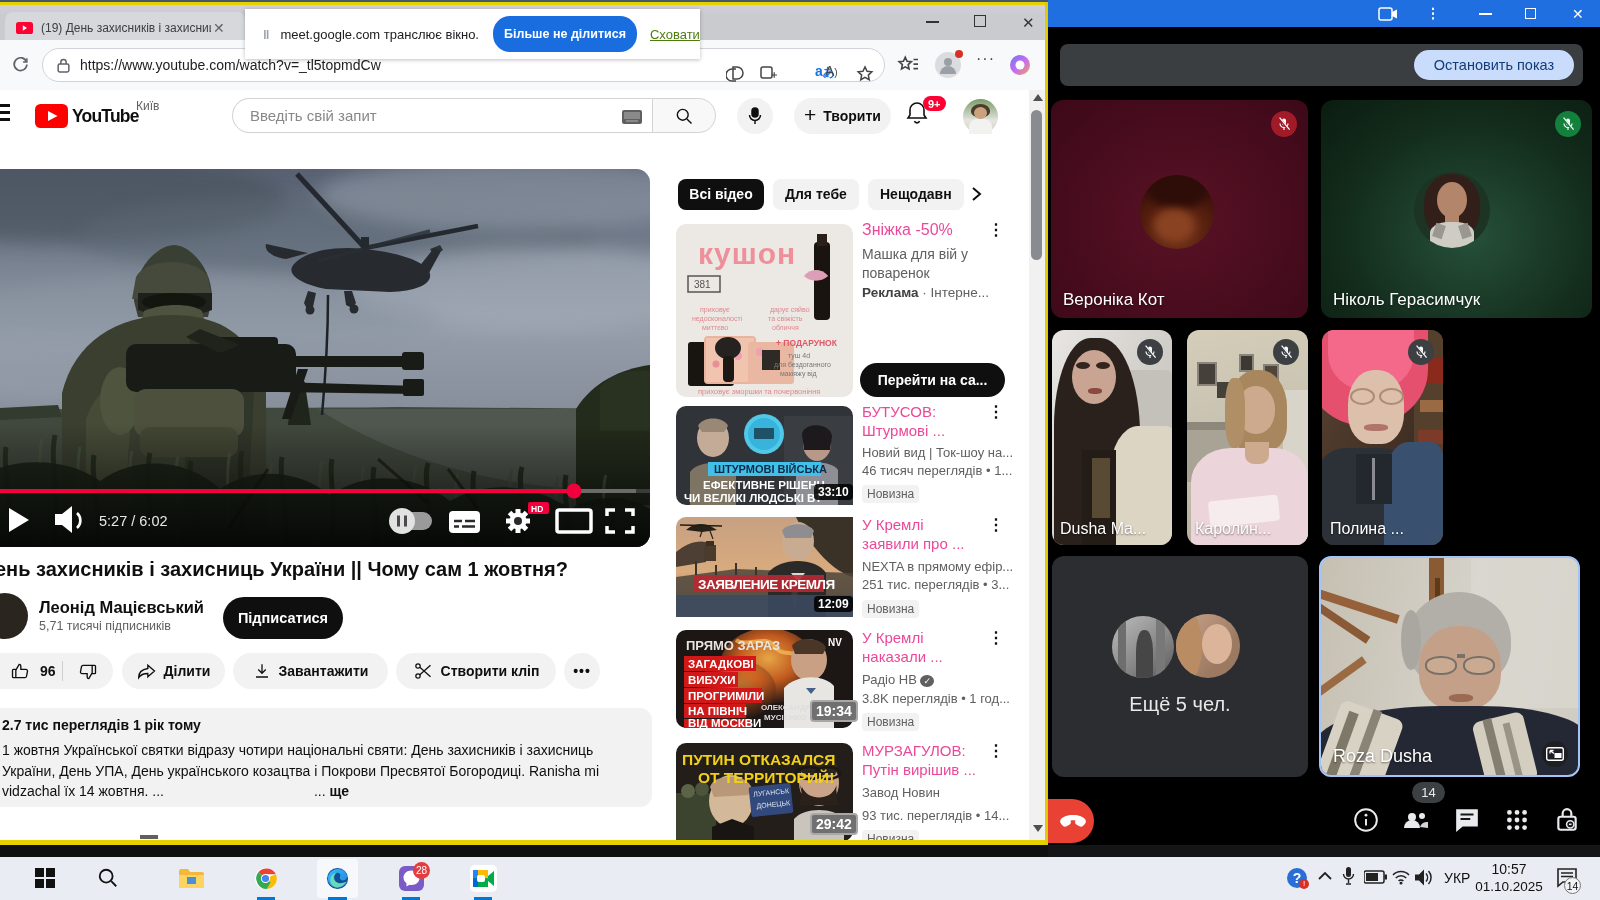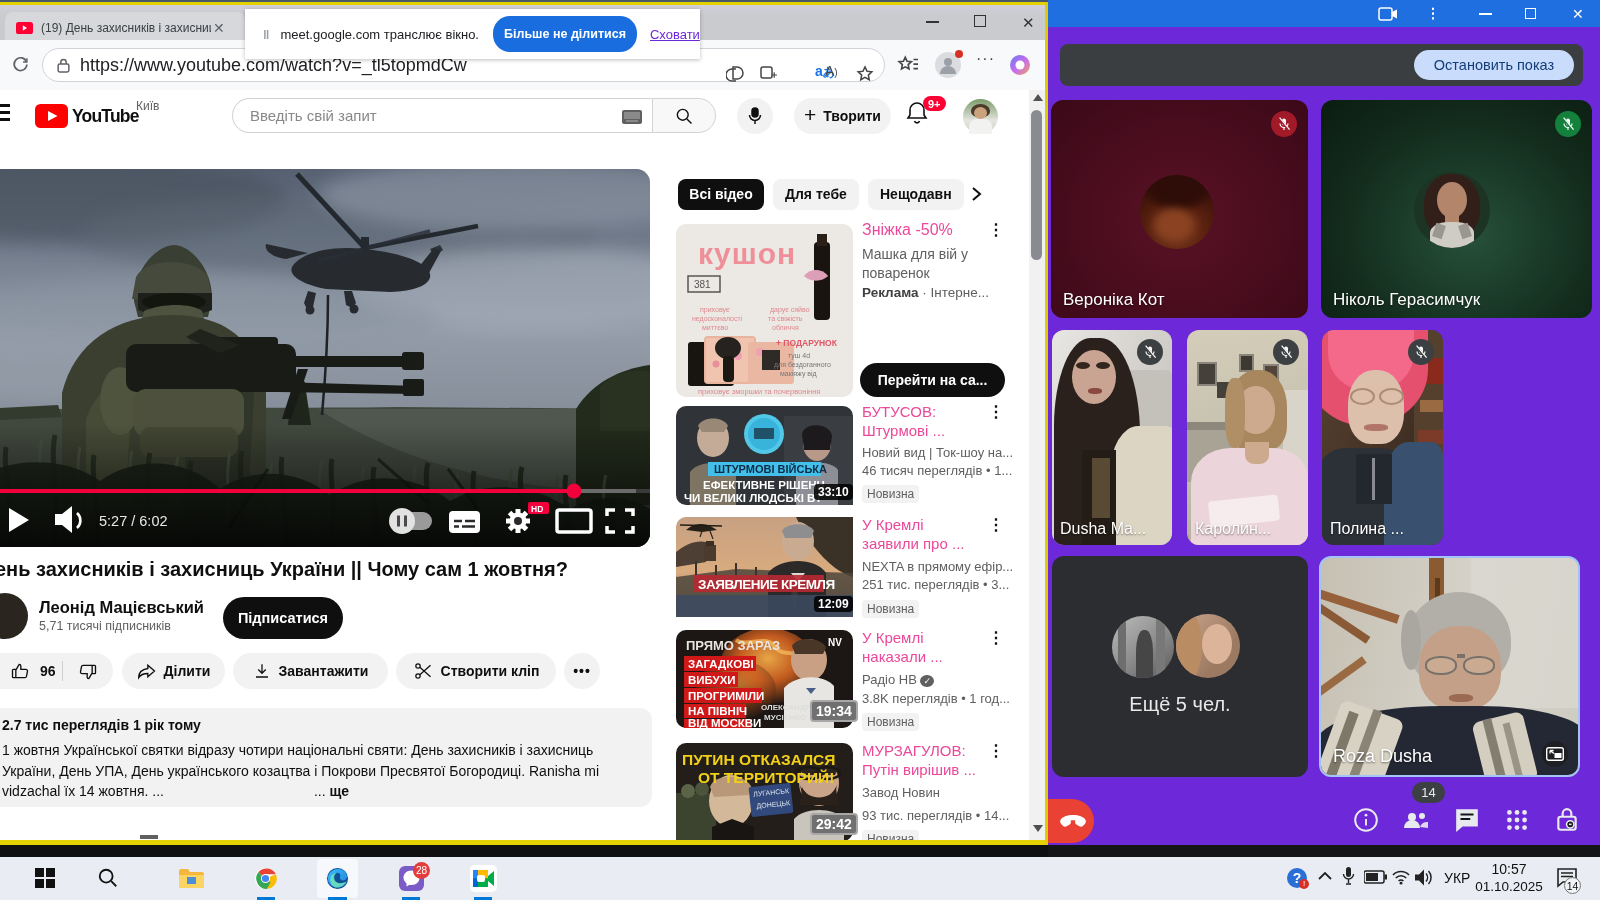--- a/index.html
+++ b/index.html
@@ -43,33 +43,33 @@
 
     <div class="abs" style="left:926px;top:16px;width:13px;height:2px;background:#333"></div>
     <div class="abs" style="left:974px;top:10px;width:12px;height:12px;border:1.5px solid #333"></div>
     <div class="abs" style="left:1022px;top:9px;font-size:15px;color:#333">✕</div>
   </div>
 
   <div class="abs" style="left:245px;top:7px;width:455px;height:50px;background:#fff;box-shadow:0 1px 4px rgba(0,0,0,.25);z-index:30;display:flex;align-items:center">
     <span style="color:#9aa0a6;font-size:13px;font-weight:bold;margin-left:18px;letter-spacing:1px">‖</span>
     <span style="font-size:13px;color:#202124;margin-left:10px;white-space:nowrap">meet.google.com транслює вікно.</span>
     <div style="margin-left:14px;background:#1a6dde;color:#fff;font-size:12.5px;font-weight:bold;padding:11px 11px;border-radius:17px;white-space:nowrap">Більше не ділитися</div>
-    <span style="color:#6d28d9;font-size:13px;margin-left:13px;text-decoration:underline">Сховати</span>
+    <span style="color:#4d7c0f;font-size:13px;margin-left:13px;text-decoration:underline">Сховати</span>
   </div>
   <div id="toolbar">
     <svg width="17" height="17" viewBox="0 0 16 16" style="position:absolute;left:12px;top:16px" fill="none" stroke="#5f6368" stroke-width="1.6">
           <path d="M13.6 5.5A6 6 0 1 0 14 8"></path>
           <path d="M14 2v3.6h-3.6" stroke-width="1.4"></path>
         </svg>
     <div id="urlpill">
       <svg width="13" height="15" viewBox="0 0 12 14" style="margin-left:14px" fill="none" stroke="#5f6368" stroke-width="1.4">
             <rect x="1" y="5.5" width="10" height="7.5" rx="1.5"></rect>
             <path d="M3.5 5.5V4a2.5 2.5 0 0 1 5 0v1.5"></path>
           </svg>
-      <span style="font-size:18px;color:#202124;margin-left:10px">https://www.youtube.com/watch?v=_tl5topmdCw</span>
+      <span style="font-size:14px;color:#202124;margin-left:10px">https://www.youtube.com/watch?v=_tl5topmdCw</span>
 
       <svg width="20" height="20" style="position:absolute;left:683px;top:15px" viewBox="0 0 20 20" fill="none" stroke="#444746" stroke-width="1.5">
             <path d="M7 3h4a6 6 0 0 1 0 12H7z"></path>
             <path d="M12 3H8a6 6 0 0 0 0 12h4" transform="translate(-2,2)"></path>
           </svg>
       <svg width="19" height="19" style="position:absolute;left:716px;top:16px" viewBox="0 0 19 19" fill="none" stroke="#444746" stroke-width="1.5">
             <rect x="2" y="2" width="11" height="11" rx="2"></rect>
             <path d="M15 6v7M11.5 9.5h7" transform="scale(0.8) translate(4,3)"></path>
           </svg>
       <text></text>
@@ -501,21 +501,21 @@
   <div id="meettitle">
     <svg width="20" height="14" style="position:absolute;left:330px;top:7px" viewBox="0 0 20 14" fill="none" stroke="#fff" stroke-width="1.5">
           <rect x="1" y="1" width="13" height="12" rx="2"></rect>
           <path d="M14 5l5-2.5v9L14 9z" fill="#fff" stroke="none"></path>
         </svg>
     <div class="abs" style="left:378px;top:5px;color:#fff;font-size:14px;font-weight:bold">⋮</div>
     <div class="abs" style="left:431px;top:13px;width:13px;height:2px;background:#fff"></div>
     <div class="abs" style="left:477px;top:8px;width:11px;height:11px;border:1.5px solid #fff"></div>
     <div class="abs" style="left:524px;top:6px;color:#fff;font-size:14px">✕</div>
   </div>
-  <div id="meetbody" class="abs" style="left:0;top:27px;width:552px;height:818px;background:#6d28d9">
+  <div id="meetbody" class="abs" style="left:0;top:27px;width:552px;height:818px;background:#000000">
     <div class="abs" style="left:12px;top:17px;width:523px;height:42px;background:#3b3e41;border-radius:8px"></div>
     <div class="abs" style="left:366px;top:23px;width:160px;height:30px;background:#c9dcfb;border-radius:15px;color:#143d78;font-size:14.5px;text-align:center;line-height:30px">Остановить показ</div>
 
     
     <div class="tile" style="left:3px;top:73px;width:257px;height:218px;background:radial-gradient(ellipse at 50% 55%,#5a1226,#470c1d 60%,#3c0918)">
       <div class="abs" style="left:89px;top:75px;width:74px;height:74px;border-radius:50%;background:radial-gradient(circle at 50% 75%,#7e3a1e,#58200f 45%,#38100a 80%);overflow:hidden">
         <div class="abs" style="left:6px;top:-6px;width:64px;height:40px;border-radius:50%;background:#2e0d08;filter:blur(4px)"></div>
         <div class="abs" style="left:14px;top:34px;width:40px;height:32px;border-radius:50%;background:#8a4322;filter:blur(4px)"></div>
       </div>
       <div class="micoff" style="background:#a11a28">

